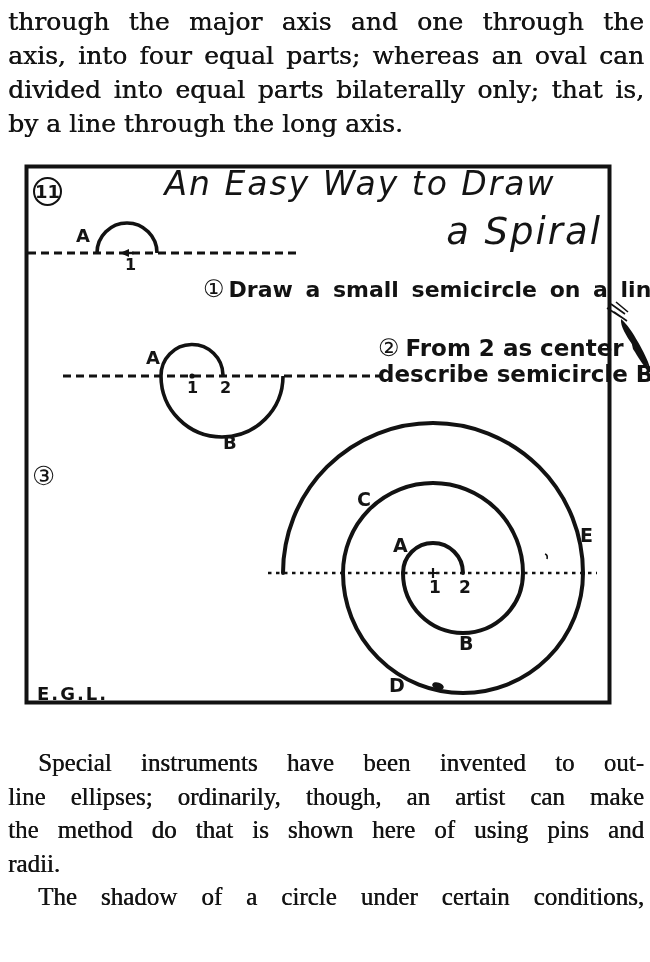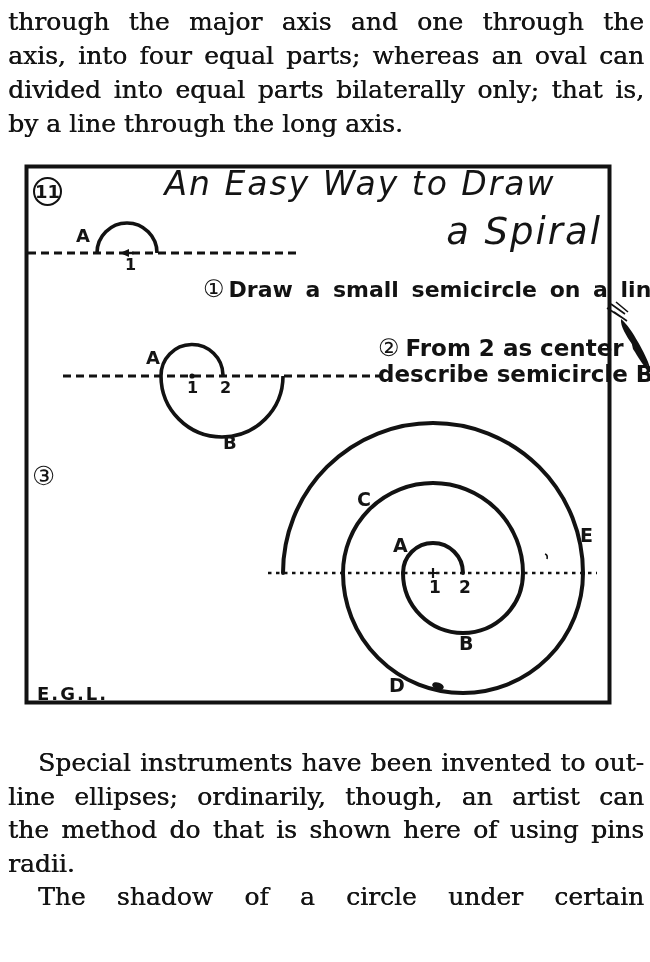--- a/index.html
+++ b/index.html
@@ -9,21 +9,21 @@
     font-family:"DejaVu Serif", serif;
   }
   
   .para{position:absolute;left:8px;width:636px;}
   .bline{
     height:34px;line-height:34px;font-size:25px;
     text-shadow:0.4px 0 0 currentColor;
     white-space:nowrap;
   }
   .bline.just{text-align:justify;text-align-last:justify;white-space:normal;height:34px;overflow:hidden;}
-  .p-bottom .bline{height:33.5px;line-height:33.5px;}
+  .p-bottom .bline{height:33.5px;line-height:33.5px;font-family:Liberation Serif, serif;}
   .indent{text-indent:30px;}
   
   .hand{font-family:"DejaVu Sans", sans-serif;font-weight:bold;color:#121212;}
   .fig-label{position:absolute;font-family:"DejaVu Sans", sans-serif;font-weight:bold;font-size:18px;line-height:1;}
   .fig-num{
     position:absolute;left:33px;top:177px;width:25px;height:25px;
     border:2.5px solid #121212;border-radius:50%;
     font-family:"DejaVu Sans", sans-serif;font-weight:bold;font-size:18px;
     line-height:25px;text-align:center;
   }

